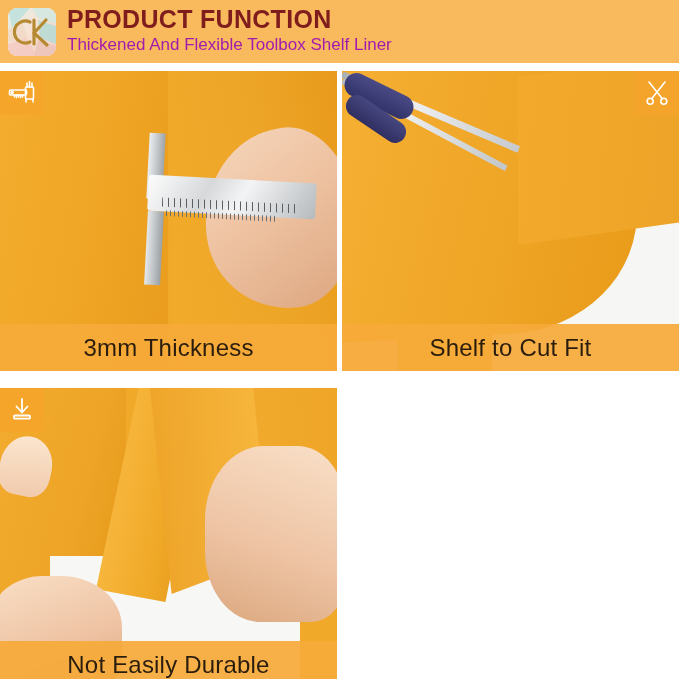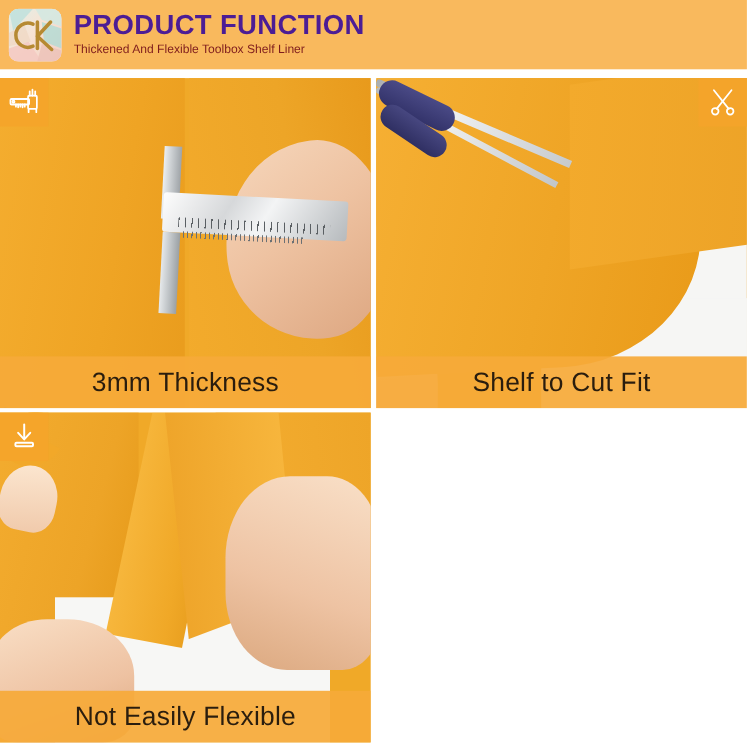--- a/index.html
+++ b/index.html
@@ -18,35 +18,35 @@
     display:flex; align-items:center;
   }
   .brand-logo {
     width:48px; height:48px; margin-left:8px; flex:none;
     border-radius:9px; overflow:hidden; position:relative;
     background:#f3ded0;
   }
   .brand-logo svg { display:block; width:48px; height:48px; }
   .header-text { margin-left:11px; display:flex; flex-direction:column; justify-content:center; }
   .title-main {
-    font-size:25px; font-weight:bold; color:#4c1d95;
+    font-size:25px; font-weight:bold; color:#7f1d1d;
     letter-spacing:0.3px; line-height:1.05; white-space:nowrap;
   }
   .title-sub {
-    font-size:11px; color:#7f1d1d; line-height:1.35;
-    margin-top:2px; white-space:nowrap;
+    font-size:17px; color:#a21caf; line-height:1.35;
+    margin-top:2px; white-space:nowrap;text-align:center;
   }
 
   
   .grid {
     position:absolute; left:0; top:71px; width:679px; height:608px;
     display:grid;
     grid-template-columns:337px 337px;
     grid-template-rows:300px 300px;
-    gap:4px 5px;
+    gap:17px 5px;
   }
   .panel {
     position:relative; overflow:hidden;
     background:#f0a928;
   }
   .photo { position:absolute; inset:0; overflow:hidden; }
 
   
   .badge {
     position:absolute; top:0; width:44px; height:44px;
@@ -295,19 +295,19 @@
 
       <div class="badge left">
         <svg width="28" height="28" viewBox="0 0 28 28" fill="none" stroke="#fff" stroke-width="1.8" stroke-linecap="round" stroke-linejoin="round">
           <path d="M14 3 v12"></path>
           <path d="M8.5 10.5 L14 16.5 L19.5 10.5"></path>
           <rect x="6" y="19.5" width="16" height="3.2" rx="1"></rect>
         </svg>
       </div>
 
       <div class="caption">
-        <span>Not Easily Flexible</span>
+        <span>Not Easily Durable</span>
       </div>
     </div>
 
 
   </div>
 </div>
 
 </body></html>

